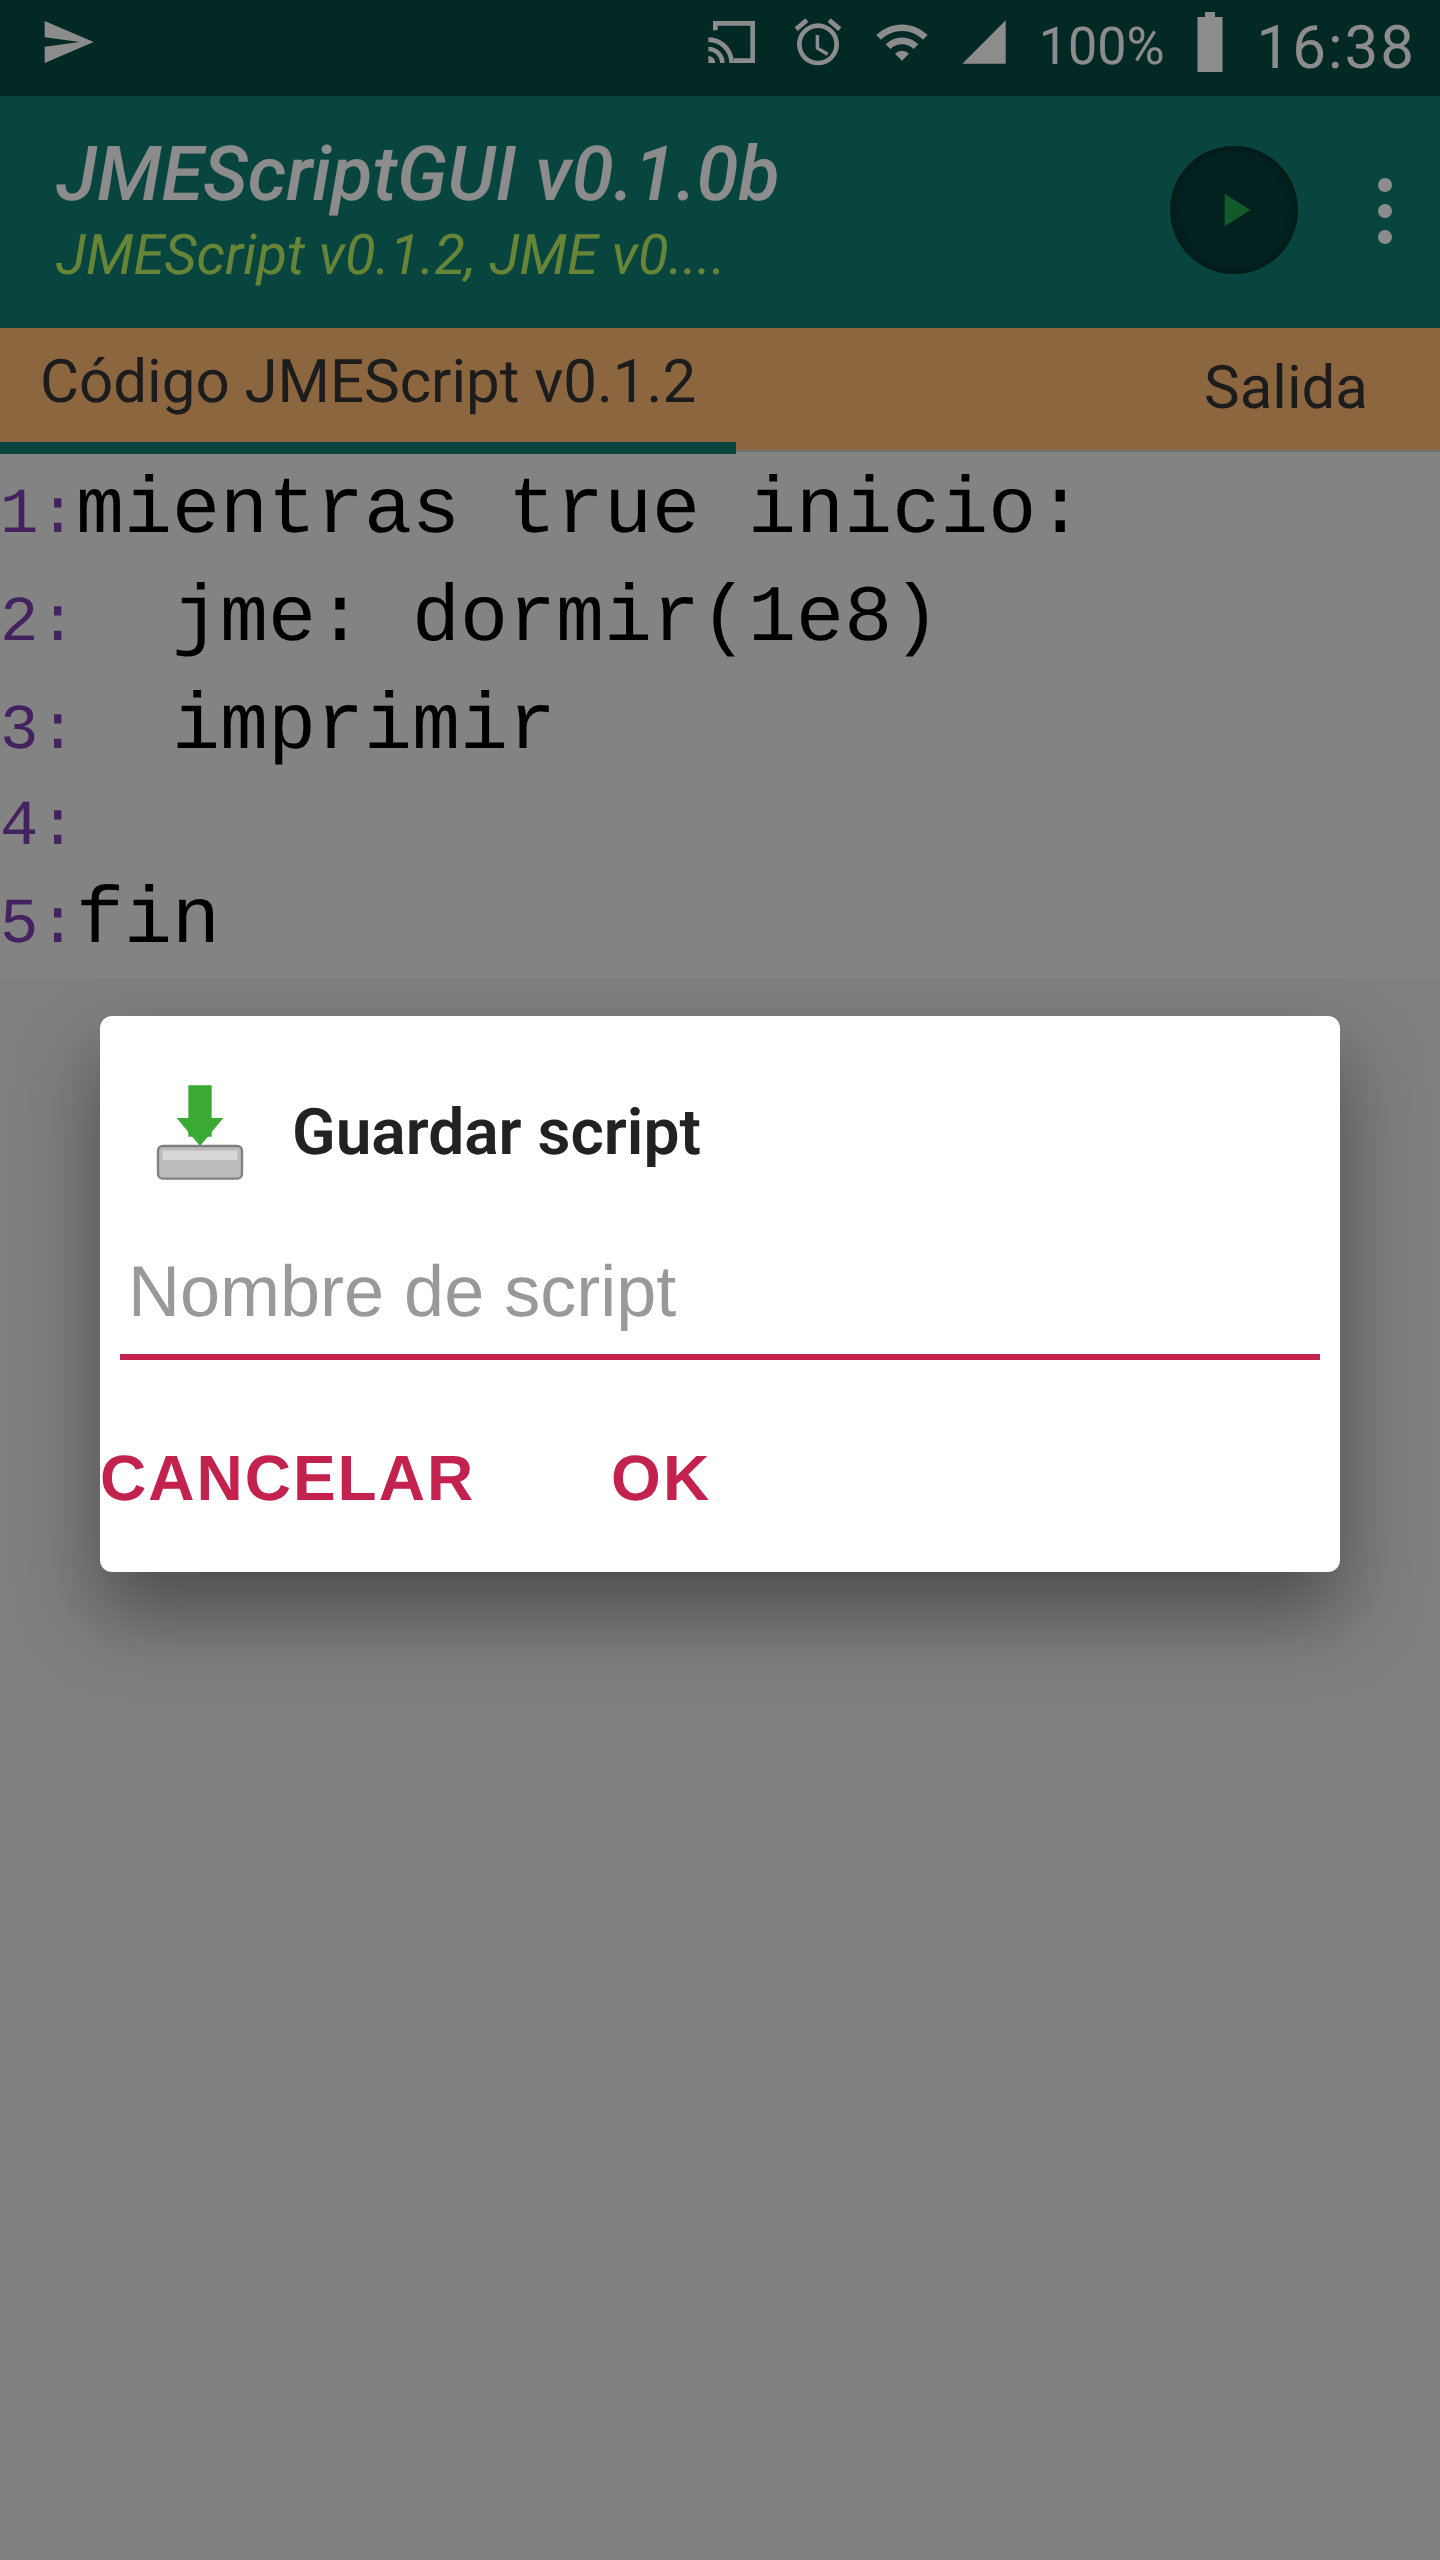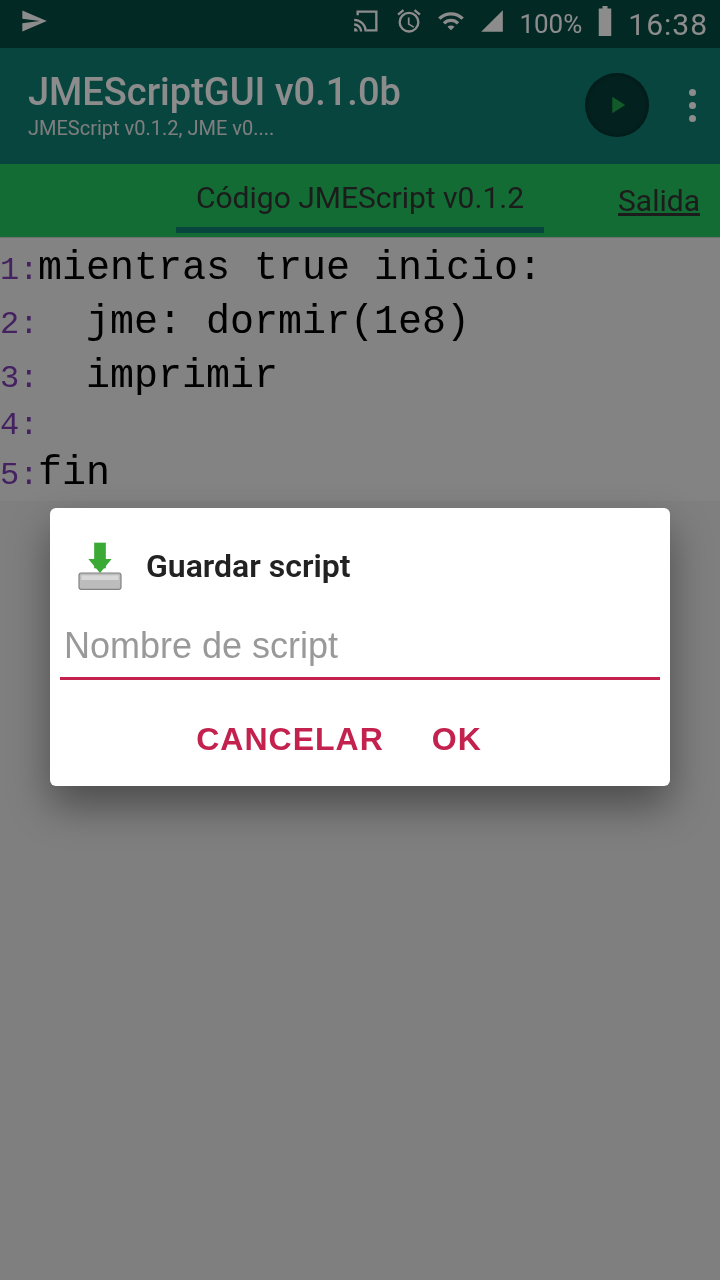--- a/index.html
+++ b/index.html
@@ -23,51 +23,51 @@
 
   .appbar {
     background: #0f7f74;
     color: #fff;
     padding: 8px 16px 10px 28px;
     display: flex;
     align-items: center;
     position: relative;
     height: 116px;
   }
-  .appbar .titles { flex: 1; overflow: hidden; }
+  .appbar .titles { flex: 1; overflow: hidden; font-style: italic; }
   .appbar .title { font-size: 38px; font-weight: 500; line-height: 1.2; }
-  .appbar .subtitle { font-size: 20px; color: #e5e5e5; white-space: nowrap; overflow: hidden; text-overflow: ellipsis; }
+  .appbar .subtitle { font-size: 28px; color: #bef264; white-space: nowrap; overflow: hidden; text-overflow: ellipsis; }
   .play-btn {
     width: 64px; height: 64px; border-radius: 50%;
     background: #063d38;
     display: flex; align-items: center; justify-content: center;
     margin-right: 40px;
     box-shadow: inset 0 0 4px rgba(0,0,0,0.4);
   }
   .play-btn svg { fill: #1fa54b; }
   .menu-dots { display: flex; flex-direction: column; gap: 6px; padding-right: 8px;}
   .menu-dots span { width: 7px; height: 7px; background: #fff; border-radius: 50%; }
 
   .tabs {
     display: flex;
-    background: #22c55e;
-    height: 74px;
-    align-items: center;
-    justify-content: center;
+    background: #fdba74;
+    height: 62px;
+    align-items: center;
+    justify-content: flex-start;
     position: relative;
     border-bottom: 1px solid #ccc;
   }
   .tab {
     font-size: 30px;
     color: #333;
     padding: 12px 20px;
     white-space: nowrap;
   }
   .tab.active { border-bottom: 6px solid #0f7f74; }
-  .tab.side { position: absolute; right: 0; text-decoration: underline; }
+  .tab.side { position: absolute; right: 16px; }
 
   .editor {
     background: #eeeeee;
     font-family: "Courier New", monospace;
     font-size: 40px;
     line-height: 1.35;
     padding: 4px 0 0 0;
   }
   .code-line { display: flex; align-items: baseline; }
   .lineno {
@@ -114,22 +114,22 @@
     border: none;
     border-bottom: 3px solid #c3214e;
     background: transparent;
     width: calc(100% - 20px);
     outline: none;
     position: relative;
   }
   .dialog-input::placeholder { color: #999; }
   .dialog-actions {
     display: flex;
-    justify-content: center;
-    gap: 48px;
+    justify-content: flex-start;
+    gap: 68px;
     padding: 40px 42px 10px 0;
   }
   .dlg-btn {
     background: none; border: none;
     font-size: 32px;
     font-weight: 600;
     color: #c3214e;
     letter-spacing: 1px;
     cursor: pointer;
   }

